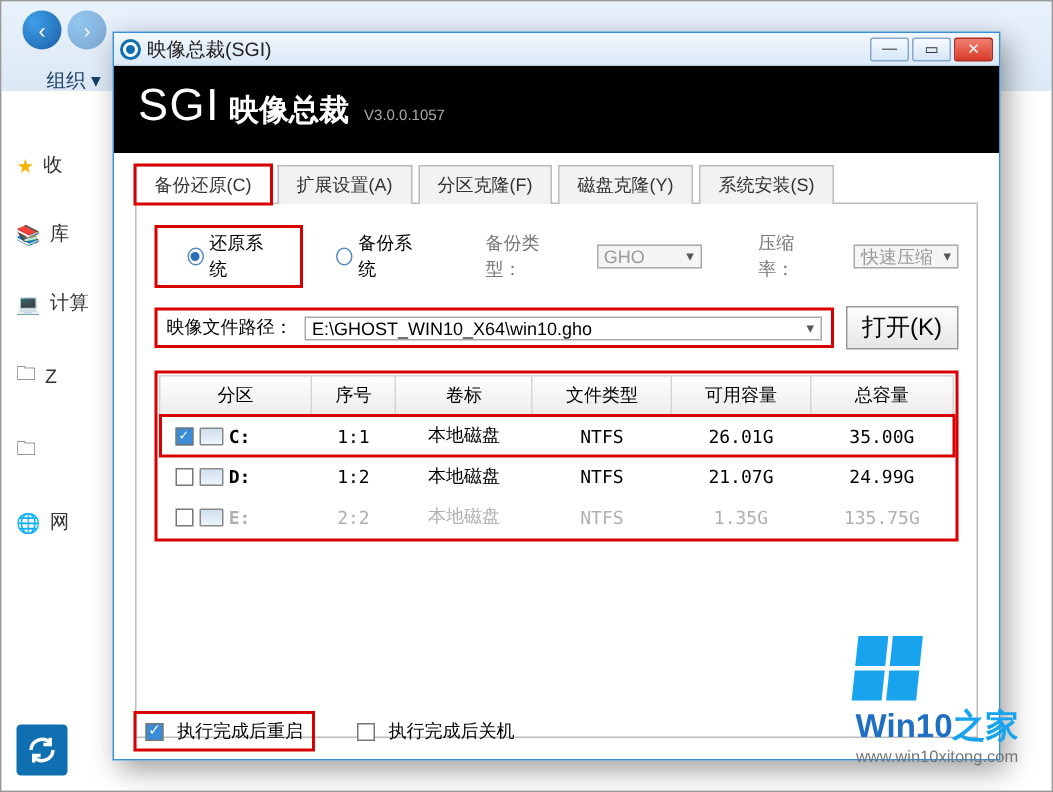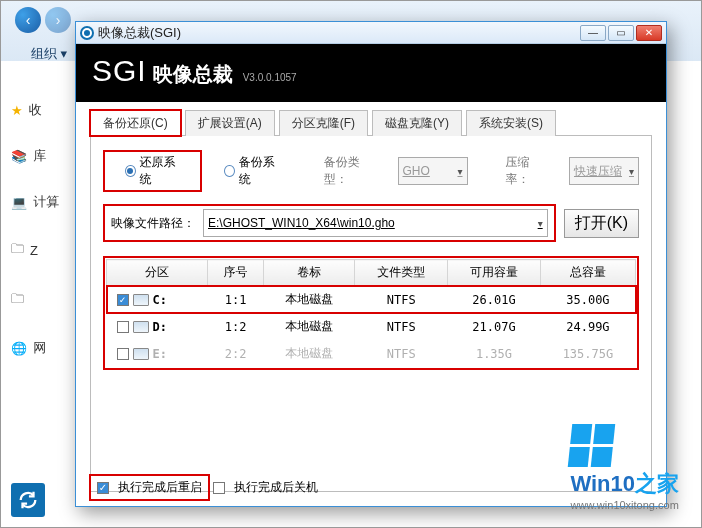--- a/index.html
+++ b/index.html
@@ -140,23 +140,23 @@
   .radio-wrap { display:flex; align-items:center; gap:4px; }
   .radio-wrap.red-box { border:2px solid #d80000; padding:2px 20px; }
   .radio-dot {
     width:12px;height:12px;border:1px solid #5a8bc0;border-radius:50%;
     display:inline-flex;align-items:center;justify-content:center;
   }
   .radio-dot.on::after{content:"";width:6px;height:6px;background:#2a6fb3;border-radius:50%;}
   .row1 .spacer{flex:1;}
   .label-gray{color:#777;}
   .combo {
-    border:1px solid #aaa; height:28px; padding:0 4px;
+    border:1px solid #aaa; height:16px; padding:0 4px;
     min-width:70px; display:inline-flex;align-items:center;justify-content:space-between;
-    background:#fff; font-size:12px;text-decoration:underline;
+    background:#fff; font-size:12px;
   }
   .combo .chev{font-size:10px;color:#555;margin-left:6px;}
   .combo.disabled{color:#999;background:#f5f5f5;}
 
   .row2 {
     display:flex; align-items:center; gap:8px;
     margin-bottom: 14px;
   }
   .row2 .path-red {
     border:2px solid #d80000;
@@ -200,21 +200,21 @@
     width:12px;height:12px;border:1px solid #777;display:inline-flex;
     align-items:center;justify-content:center;background:#fff;
     vertical-align:middle;margin-right:4px;
   }
   .chk.on{background:#3a8cd6;color:#fff;font-size:10px;}
   .chk.on::after{content:"✓";line-height:1;}
 
   
   .bottom-row{
     position:absolute; left:88px; bottom:26px;
-    display:flex; gap:3px; align-items:center;
+    display:flex; gap:28px; align-items:center;
   }
   .check-wrap{display:flex;align-items:center;gap:5px;font-size:12px;}
   .check-wrap.red-box{border:2px solid #d80000;padding:3px 6px;}
 
   
   .watermark{
     position:absolute; right:22px; bottom:16px;
     text-align:center; color:#2a7ac7;
   }
   .winlogo{

